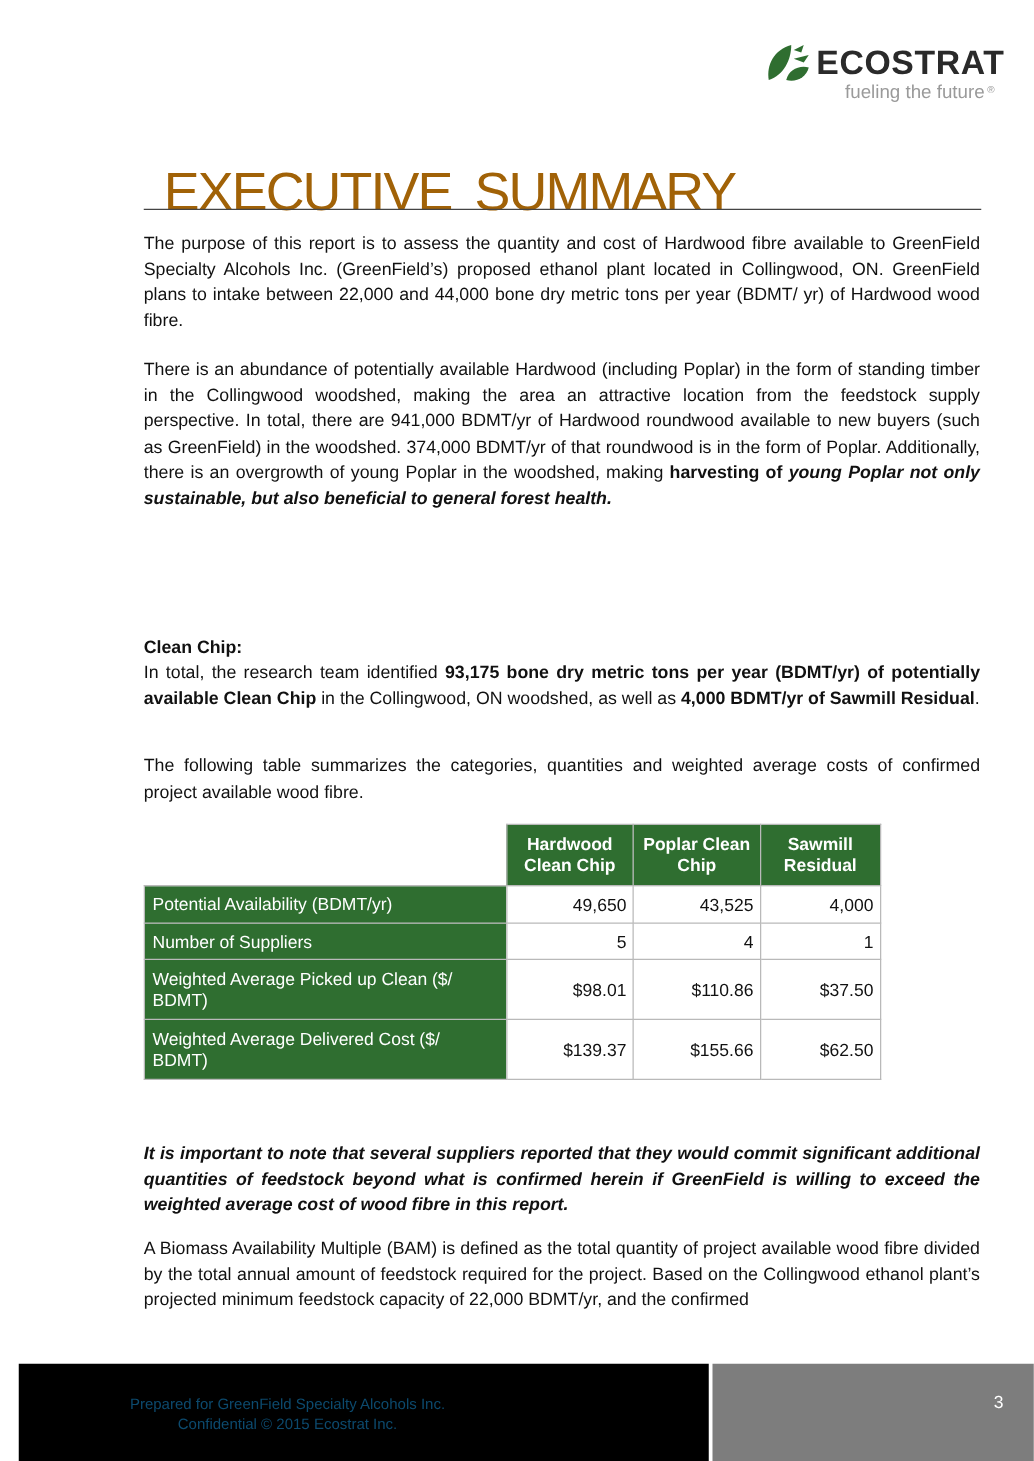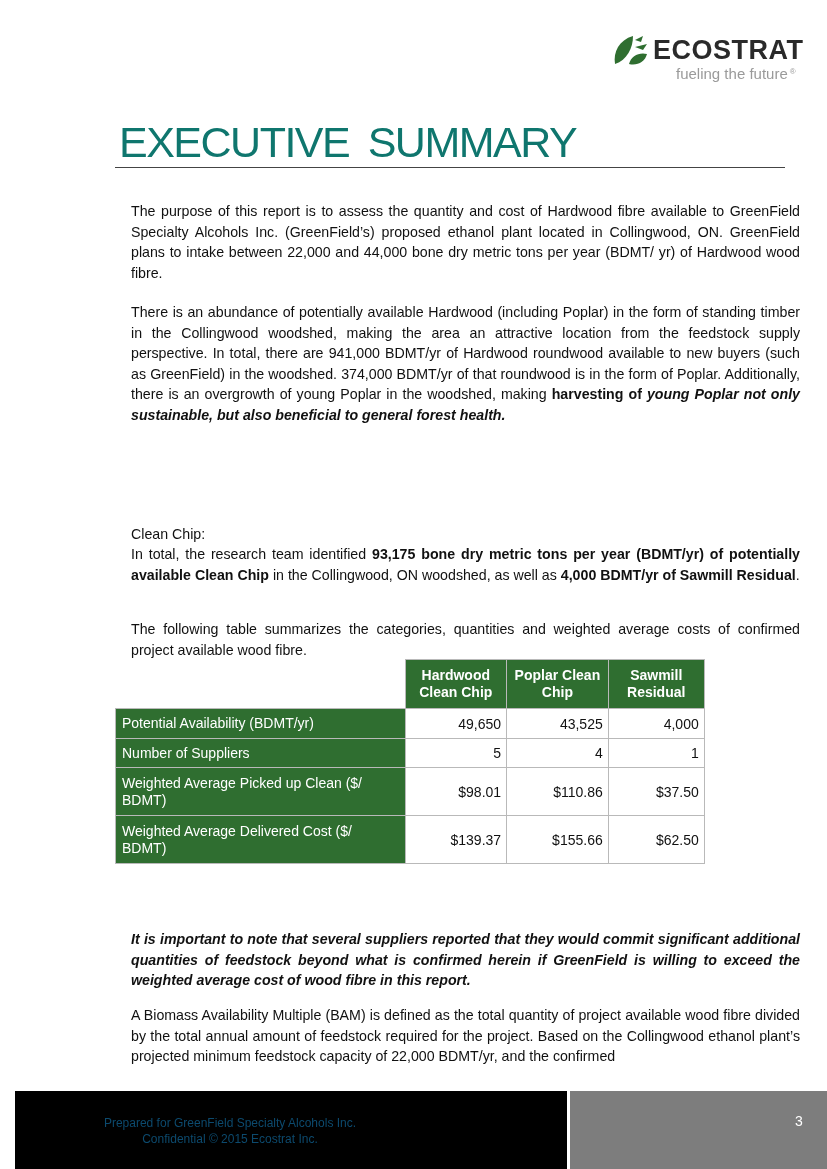--- a/index.html
+++ b/index.html
@@ -10,28 +10,28 @@
   
   .logo { position: absolute; left: 598px; top: 32px; width: 200px; height: 55px; }
   .logo-mark { position: absolute; left: 0; top: 2px; width: 36px; height: 32px; }
   .logo-name { position: absolute; left: 40px; top: 3px; font-size: 27px; font-weight: bold;
                color: #2a2a2a; letter-spacing: 0.5px; line-height: 30px; }
   .logo-tag { position: absolute; left: 63px; top: 33px; font-size: 15px; color: #9a9a9a;
               line-height: 18px; white-space: nowrap; }
   .logo-tag sup { font-size: 8px; vertical-align: top; position: relative; top: -2px; margin-left: 2px; }
 
   
-  .title { position: absolute; left: 100px; top: 113px; font-size: 43px; color: #0f766e;
-           font-weight: normal; letter-spacing: -1.5px; line-height: 50px; margin: 4px;
+  .title { position: absolute; left: 100px; top: 113px; font-size: 43px; color: #a16207;
+           font-weight: normal; letter-spacing: -1.5px; line-height: 50px; margin: 16px;
            word-spacing: 8px; }
   .title-rule { position: absolute; left: 100px; top: 167px; width: 670px; height: 1px; background: #444; }
 
   
   .body { position: absolute; left: 100px; width: 669px; font-size: 14.2px; line-height: 20.6px;
-          text-align: justify; margin: 16px; color: #111; }
+          text-align: justify; margin: 0; color: #111; }
   .body b { font-weight: bold; }
   .body .bi { font-weight: bold; font-style: italic; }
 
   
   .tbl { position: absolute; left: 100px; top: 659px; border-collapse: collapse;
          font-size: 14px; }
   .tbl td, .tbl th { border: 1px solid #b9b9b9; padding: 0 5px; }
   .tbl th.blank { border: none; background: transparent; width: 279px; }
   .tbl th.col { background: #2f6e30; color: #fff; font-weight: bold; width: 89px;
                 text-align: center; line-height: 17px; height: 48px; padding: 0 3px; }
@@ -68,21 +68,21 @@
   </div>
 
   <h1 class="title">EXECUTIVE  SUMMARY</h1>
   <div class="title-rule"></div>
 
   <p class="body" style="top:185px;">The purpose of this report is to assess the quantity and cost of Hardwood fibre available to GreenField Specialty Alcohols Inc. (GreenField’s) proposed ethanol plant located in Collingwood, ON. GreenField plans to intake between 22,000 and 44,000 bone dry metric tons per year (BDMT/ yr) of Hardwood wood fibre.</p>
 
   <p class="body" style="top:286px;"><span>There is an abundance of potentially available Hardwood (including Poplar) in the form of standing timber in the Collingwood woodshed, making the area an attractive location from the feedstock supply perspective.  In total, there are 941,000 BDMT/yr of Hardwood roundwood available to new buyers (such as GreenField) in the woodshed.  374,000 BDMT/yr of that roundwood is in the form of Poplar. Additionally, there is an overgrowth  of young Poplar in the woodshed, making </span><b>harvesting of </b><span class="bi">young Poplar not only sustainable, but also beneficial to general forest health.</span></p>
 
 
-  <p class="body" style="top:508px; font-weight:normal;">Clean Chip:</p>
+  <p class="body" style="top:508px; font-weight:bold;">Clean Chip:</p>
 
   <p class="body" style="top:528px;"><span>In total, the research team identified </span><b>93,175 bone dry metric tons per year (BDMT/yr) of potentially available Clean Chip</b><span> in the Collingwood, ON woodshed, as well as </span><b>4,000 BDMT/yr of Sawmill Residual</b><span>.</span></p>
 
   <p class="body" style="top:603px;">The following table summarizes the categories, quantities and weighted average costs of confirmed project available wood fibre.</p>
 
   <table class="tbl">
     <thead>
       <tr>
         <th class="blank"></th>
         <th class="col">Hardwood Clean Chip</th>

